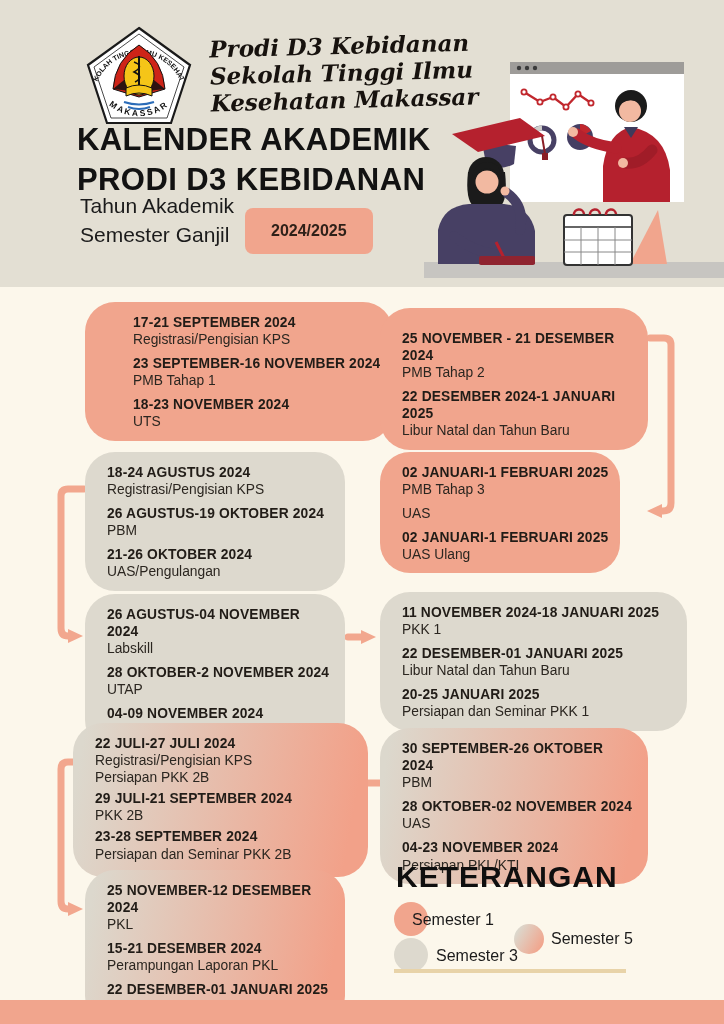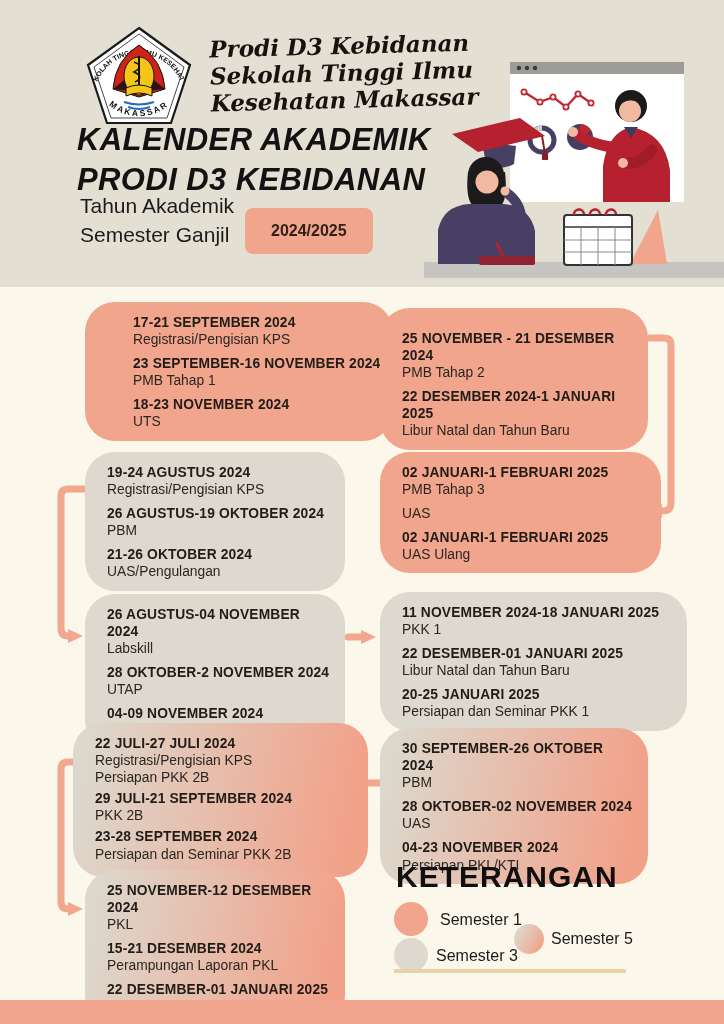--- a/index.html
+++ b/index.html
@@ -11,21 +11,21 @@
   
   .header-band{position:absolute;left:0;top:0;width:724px;height:287px;background:#E3DFD3;}
   .logo{position:absolute;left:84px;top:26px;width:110px;height:100px;}
   .script-name{
     position:absolute;left:210px;top:32px;
     font-family:"DejaVu Serif",serif;font-style:italic;font-weight:700;
     font-size:23px;line-height:27px;color:#17120e;transform:rotate(-1.5deg);
   }
   .main-title{
     position:absolute;left:77px;top:120px;
-    font-size:31px;font-weight:700;line-height:40px;letter-spacing:.4px;color:#121212;font-style:italic;
+    font-size:31px;font-weight:700;line-height:40px;letter-spacing:.4px;color:#121212;
   }
   .subtitle{position:absolute;left:80px;top:191px;font-size:21px;line-height:29px;color:#1b1b1b;}
   .year-badge{
     position:absolute;left:245px;top:208px;background:#F1A58D;border-radius:8px;
     padding:14px 26px;font-size:16px;font-weight:700;color:#2F2119;
   }
   .illustration{position:absolute;right:0;top:14px;width:300px;height:270px;}
   
   .block{position:absolute;border-radius:30px;box-sizing:border-box;padding:12px 10px 10px 22px;}
   .sem1{background:#F1A58D;}
@@ -36,21 +36,21 @@
   .date{font-weight:700;font-size:13.8px;line-height:1.24;color:#211C17;letter-spacing:.15px;}
   .label{font-size:13.8px;line-height:1.24;color:#2B2620;white-space:pre-line;}
   .tight .entry{margin-bottom:4px;}
   
   .legend-title{position:absolute;left:396px;top:860px;font-size:30px;font-weight:700;letter-spacing:1px;color:#0f0f0f;}
   .legend-circle{position:absolute;border-radius:50%;}
   .lc1{left:394px;top:902px;width:34px;height:34px;background:#F1A58D;}
   .lc3{left:394px;top:938px;width:34px;height:34px;background:#DDD9CE;}
   .lc5{left:514px;top:924px;width:30px;height:30px;background:linear-gradient(120deg,#DCD8CD 15%,#F1A58D 85%);}
   .legend-label{position:absolute;font-size:16px;color:#1b1b1b;}
-  .ll1{left:440px;top:911px;} .ll3{left:436px;top:947px;} .ll5{left:551px;top:930px;}
+  .ll1{left:412px;top:911px;} .ll3{left:436px;top:947px;} .ll5{left:551px;top:930px;}
   .legend-underline{position:absolute;left:394px;top:969px;width:232px;height:4px;background:#E8D3A8;}
   
   .footer-bar{position:absolute;left:0;bottom:0;width:724px;height:24px;background:#F1A58D;}
   .connectors{position:absolute;left:0;top:0;pointer-events:none;}
 </style>
 </head>
 <body>
 
 <div id="poster">
 
@@ -212,34 +212,34 @@
       <div class="label">PMB Tahap 2</div>
     </div>
     <div class="entry" style="margin-top:0;">
       <div class="date">22 DESEMBER 2024-1 JANUARI 2025</div>
       <div class="label">Libur Natal dan Tahun Baru</div>
     </div>
   </div>
 
   <div class="block sem3" style="left:85px;top:452px;width:260px;min-height:106px;">
     <div class="entry">
-      <div class="date">19-24 AGUSTUS 2024</div>
+      <div class="date">18-24 AGUSTUS 2024</div>
       <div class="label">Registrasi/Pengisian KPS</div>
     </div>
     <div class="entry">
       <div class="date">26 AGUSTUS-19 OKTOBER 2024</div>
       <div class="label">PBM</div>
     </div>
     <div class="entry">
       <div class="date">21-26 OKTOBER 2024</div>
       <div class="label">UAS/Pengulangan</div>
     </div>
   </div>
 
-  <div class="block sem1" style="left:380px;top:452px;width:281px;min-height:114px;">
+  <div class="block sem1" style="left:380px;top:452px;width:240px;min-height:114px;">
     <div class="entry">
       <div class="date">02 JANUARI-1 FEBRUARI 2025</div>
       <div class="label">PMB Tahap 3</div>
     </div>
     <div class="entry">
       <div class="label">UAS</div>
     </div>
     <div class="entry">
       <div class="date">02 JANUARI-1 FEBRUARI 2025</div>
       <div class="label">UAS Ulang</div>

